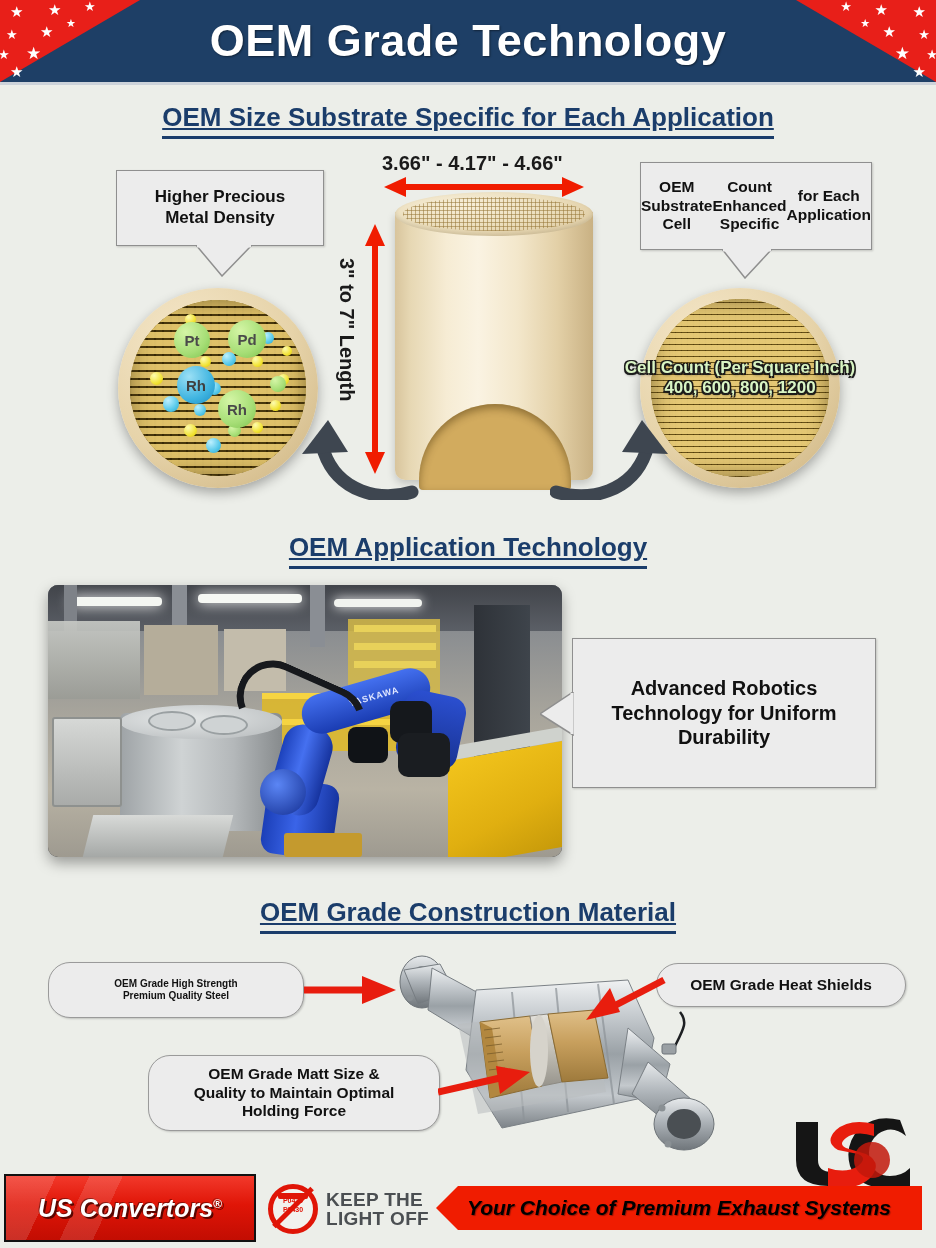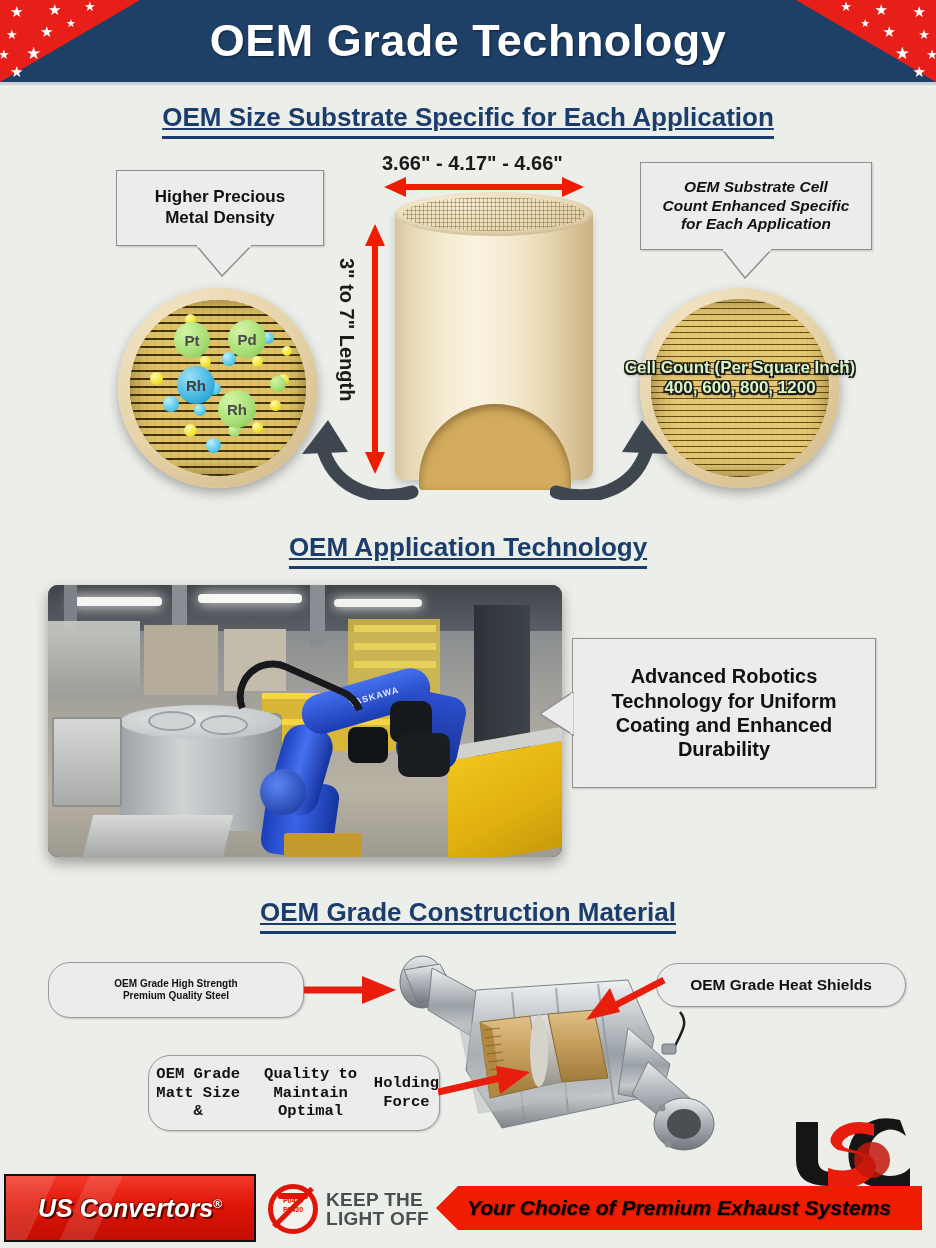--- a/index.html
+++ b/index.html
@@ -259,21 +259,21 @@
 
   <div class="callout" style="left:116px;top:170px;width:208px;height:76px;font-size:17px;flex-direction:column;">
     <div>Higher Precious</div>
     <div>Metal Density</div>
   </div>
   <svg style="position:absolute;left:196px;top:245px;" width="56" height="32">
     <polygon points="0,0 56,0 26,31" fill="#ececec" stroke="#8f8f8f" stroke-width="1.5"></polygon>
     <line x1="1" y1="1" x2="55" y2="1" stroke="#ececec" stroke-width="3"></line>
   </svg>
 
-  <div class="callout" style="left:640px;top:162px;width:232px;height:88px;font-size:15.5px;flex-direction:column;font-style:italic;">
+  <div class="callout" style="left:640px;top:162px;width:232px;height:88px;font-size:15.5px;flex-direction:row;">
     <div>OEM Substrate Cell</div>
     <div>Count Enhanced Specific</div>
     <div>for Each Application</div>
   </div>
   <svg style="position:absolute;left:722px;top:249px;" width="50" height="30">
     <polygon points="0,0 50,0 23,29" fill="#ececec" stroke="#8f8f8f" stroke-width="1.5"></polygon>
     <line x1="1" y1="1" x2="49" y2="1" stroke="#ececec" stroke-width="3"></line>
   </svg>
 
   <div class="dim-label" style="left:382px;top:152px;">3.66" - 4.17" - 4.66"</div>
@@ -407,21 +407,20 @@
 
     <div class="ph-layer" style="left:186px;top:88px;width:120px;height:58px;border:7px solid #17191d;border-radius:60px;border-bottom-color:transparent;border-right-color:transparent;transform:rotate(24deg);"></div>
     <div class="ph-layer" style="left:236px;top:248px;width:78px;height:24px;background:#c49a2e;border-radius:3px;"></div>
 
     <div class="ph-layer" style="left:40px;top:230px;width:140px;height:42px;background:linear-gradient(to bottom,#d8dad8,#a5a8a6);transform:skewX(-14deg);"></div>
   </div>
 
   <div class="callout" style="left:572px;top:638px;width:304px;height:150px;font-size:20px;flex-direction:column;">
     <div>Advanced Robotics</div>
     <div>Technology for Uniform</div>
-    <div>Coating and Enhanced</div>
     <div>Durability</div>
   </div>
   <svg style="position:absolute;left:540px;top:692px;" width="34" height="44">
     <polygon points="33,0 33,43 0,22" fill="#ececec" stroke="#8f8f8f" stroke-width="1.5"></polygon>
     <line x1="32" y1="1" x2="32" y2="42" stroke="#ececec" stroke-width="3"></line>
   </svg>
 
   <div class="sec-head" style="top:897px;">
     <span class="txt">OEM Grade Construction Material</span>
   </div>
@@ -508,21 +507,21 @@
   </svg>
 
   <div class="callout round" style="left:656px;top:963px;width:250px;height:44px;font-size:15.5px;">
     <span>OEM Grade Heat Shields</span>
   </div>
   <svg class="red-arrow" style="left:586px;top:974px;" width="80" height="48">
     <line x1="78" y1="6" x2="28" y2="32" stroke="#e81d0e" stroke-width="7"></line>
     <polygon points="0,46 34,38 24,14" fill="#e81d0e"></polygon>
   </svg>
 
-  <div class="callout round" style="left:148px;top:1055px;width:292px;height:76px;font-size:15.5px;flex-direction:row;font-family:Liberation Mono, monospace;">
+  <div class="callout round" style="left:148px;top:1055px;width:292px;height:76px;font-size:15.5px;flex-direction:column;">
     <div>OEM Grade Matt Size &amp;</div>
     <div>Quality to Maintain Optimal</div>
     <div>Holding Force</div>
   </div>
   <svg class="red-arrow" style="left:438px;top:1066px;" width="92" height="32">
     <line x1="0" y1="26" x2="62" y2="12" stroke="#e81d0e" stroke-width="7"></line>
     <polygon points="92,6 58,0 62,28" fill="#e81d0e"></polygon>
   </svg>
 
   <div class="usc-logo">

